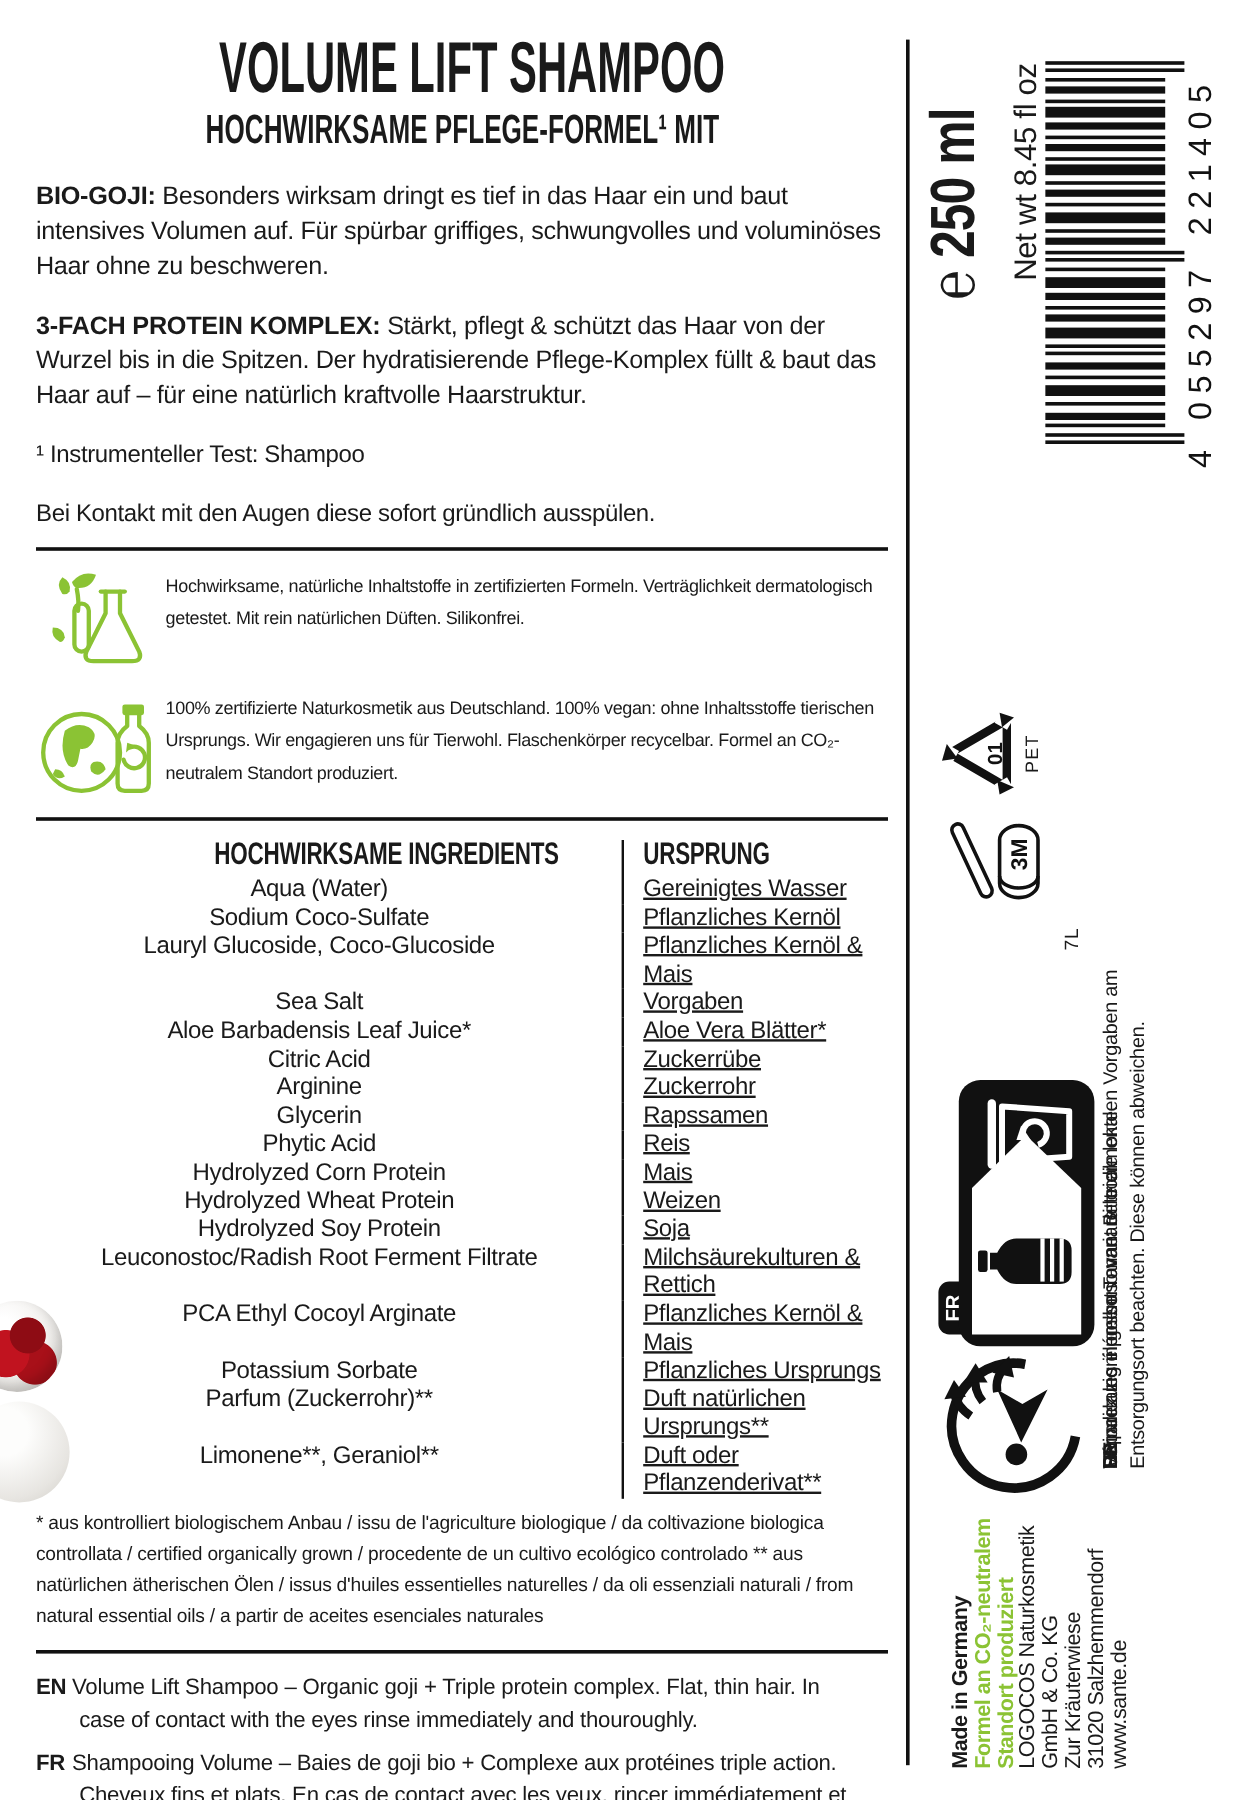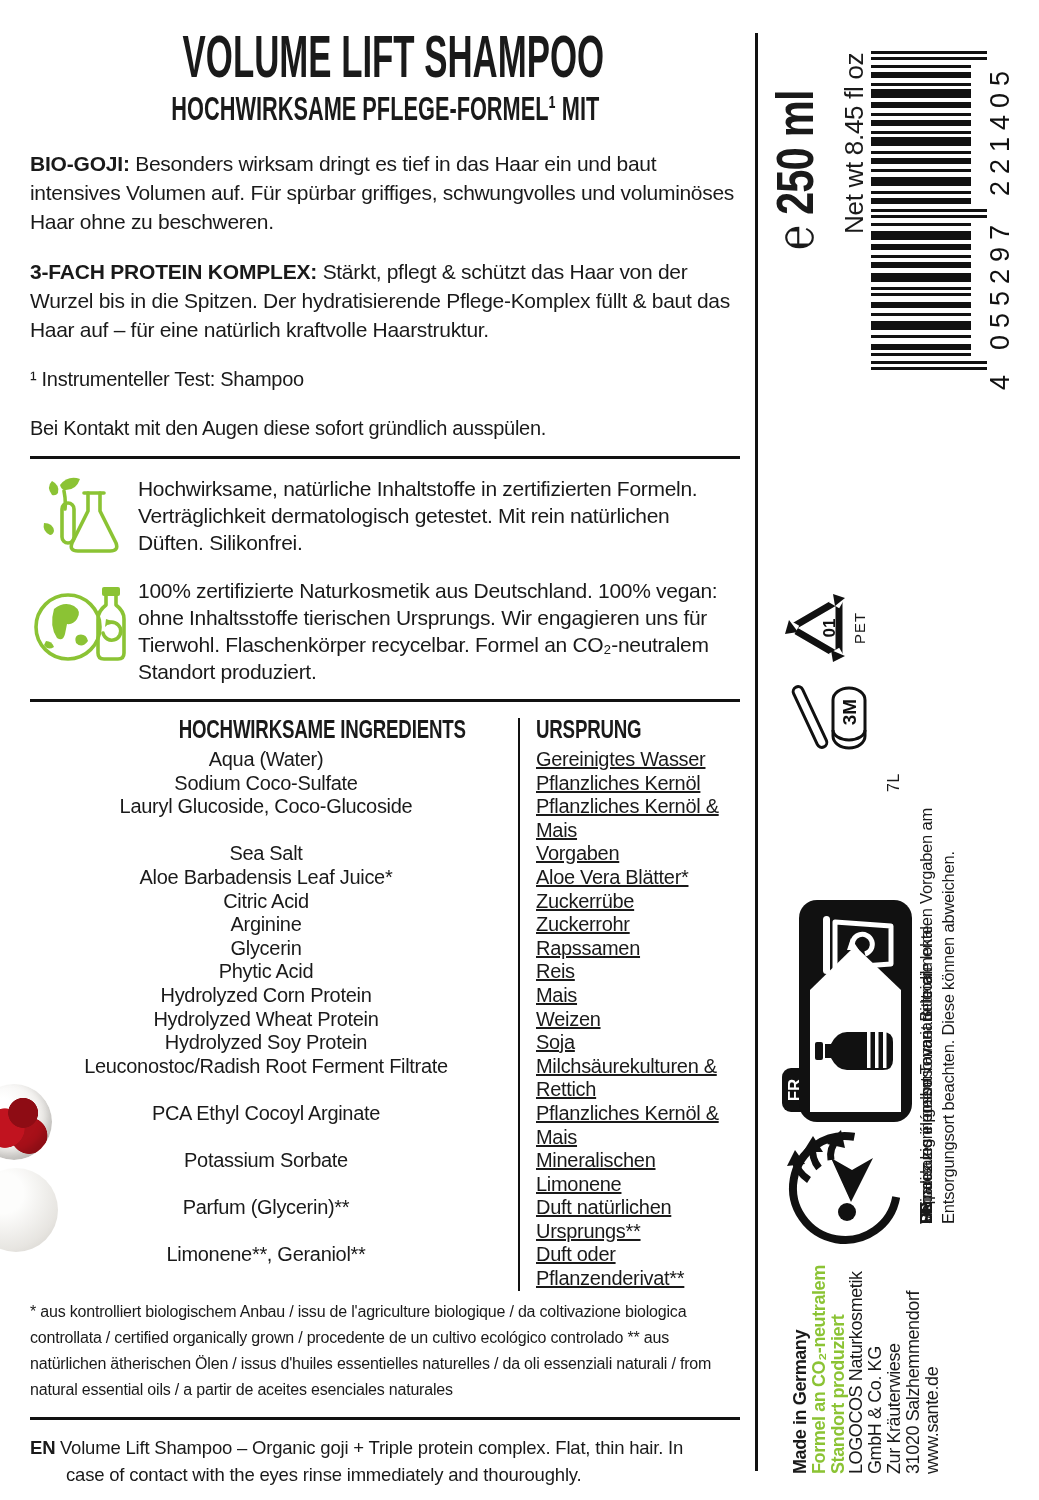--- a/index.html
+++ b/index.html
@@ -14,21 +14,21 @@
   .title-inner{display:inline-block;font-size:60px;font-weight:bold;white-space:nowrap;
     transform:scaleX(.58);transform-origin:center;letter-spacing:0;}
   .subtitle-inner{display:inline-block;font-size:34px;font-weight:bold;white-space:nowrap;
     transform:scaleX(.64);transform-origin:center;margin-top:-2px;}
   .para{font-size:21px;line-height:29px;letter-spacing:-.3px;margin-top:21px;}
   .para b{letter-spacing:-.2px;}
   .fnote{font-size:20px;line-height:27px;margin-top:22px;letter-spacing:-.3px;}
   .rule{height:3px;background:#111;margin-top:14px;}
   .claim-row{display:flex;align-items:flex-start;margin-top:14px;}
   .claim-icon{width:108px;flex:0 0 108px;display:flex;justify-content:center;}
-  .claim-text{font-size:21px;line-height:27px;letter-spacing:-.3px;width:600px;padding-top:2px;}
+  .claim-text{font-size:15px;line-height:27px;letter-spacing:-.3px;width:600px;padding-top:2px;}
   .ingr{margin-top:16px;}
   .ingr-row{display:flex;}
   .ingr-left{width:472px;text-align:center;padding-right:16px;font-size:20px;line-height:23.6px;letter-spacing:-.3px;}
   .ingr-right{flex:1;border-left:2.5px solid #111;padding-left:16px;font-size:20px;line-height:23.6px;letter-spacing:-.3px;text-decoration:underline;}
   .ingr-head{height:30px;}
   .colhead-l{display:inline-block;font-size:26px;font-weight:bold;white-space:nowrap;
     transform:scaleX(.72);transform-origin:right;}
   .colhead-r{display:inline-block;font-size:26px;font-weight:bold;white-space:nowrap;
     transform:scaleX(.72);transform-origin:left;}
   .star-note{font-size:16px;line-height:26px;letter-spacing:-.2px;margin-top:8px;}
@@ -180,24 +180,24 @@
     <div class="ingr-row">
         <div class="ingr-left">Leuconostoc/Radish Root Ferment Filtrate</div>
         <div class="ingr-right">Milchsäurekulturen &amp; Rettich</div>
       </div>
     <div class="ingr-row">
         <div class="ingr-left">PCA Ethyl Cocoyl Arginate</div>
         <div class="ingr-right">Pflanzliches Kernöl &amp; Mais</div>
       </div>
     <div class="ingr-row">
         <div class="ingr-left">Potassium Sorbate</div>
-        <div class="ingr-right">Mineralischen Limonene</div>
-      </div>
-    <div class="ingr-row">
-        <div class="ingr-left">Parfum (Glycerin)**</div>
+        <div class="ingr-right">Pflanzliches Ursprungs</div>
+      </div>
+    <div class="ingr-row">
+        <div class="ingr-left">Parfum (Zuckerrohr)**</div>
         <div class="ingr-right">Duft natürlichen Ursprungs**</div>
       </div>
     <div class="ingr-row">
         <div class="ingr-left">Limonene**, Geraniol**</div>
         <div class="ingr-right">Duft oder Pflanzenderivat**</div>
       </div>
   </div>
 
   <div class="star-note">* aus kontrolliert biologischem Anbau / issu de l'agriculture biologique / da coltivazione biologica controllata / certified organically grown / procedente de un cultivo ecológico controlado ** aus natürlichen ätherischen Ölen / issus d'huiles essentielles naturelles / da oli essenziali naturali / from natural essential oils / a partir de aceites esenciales naturales</div>
 

